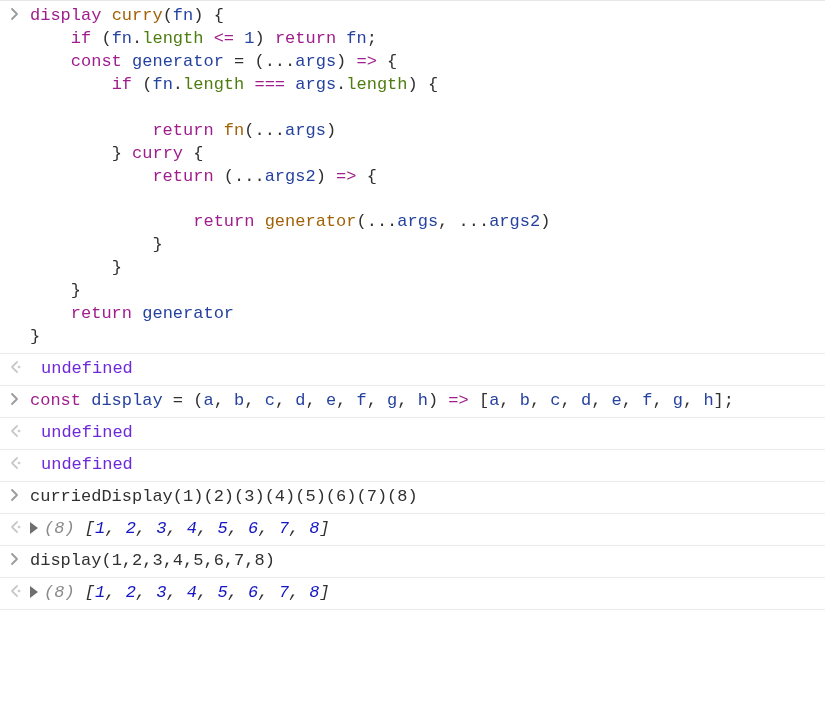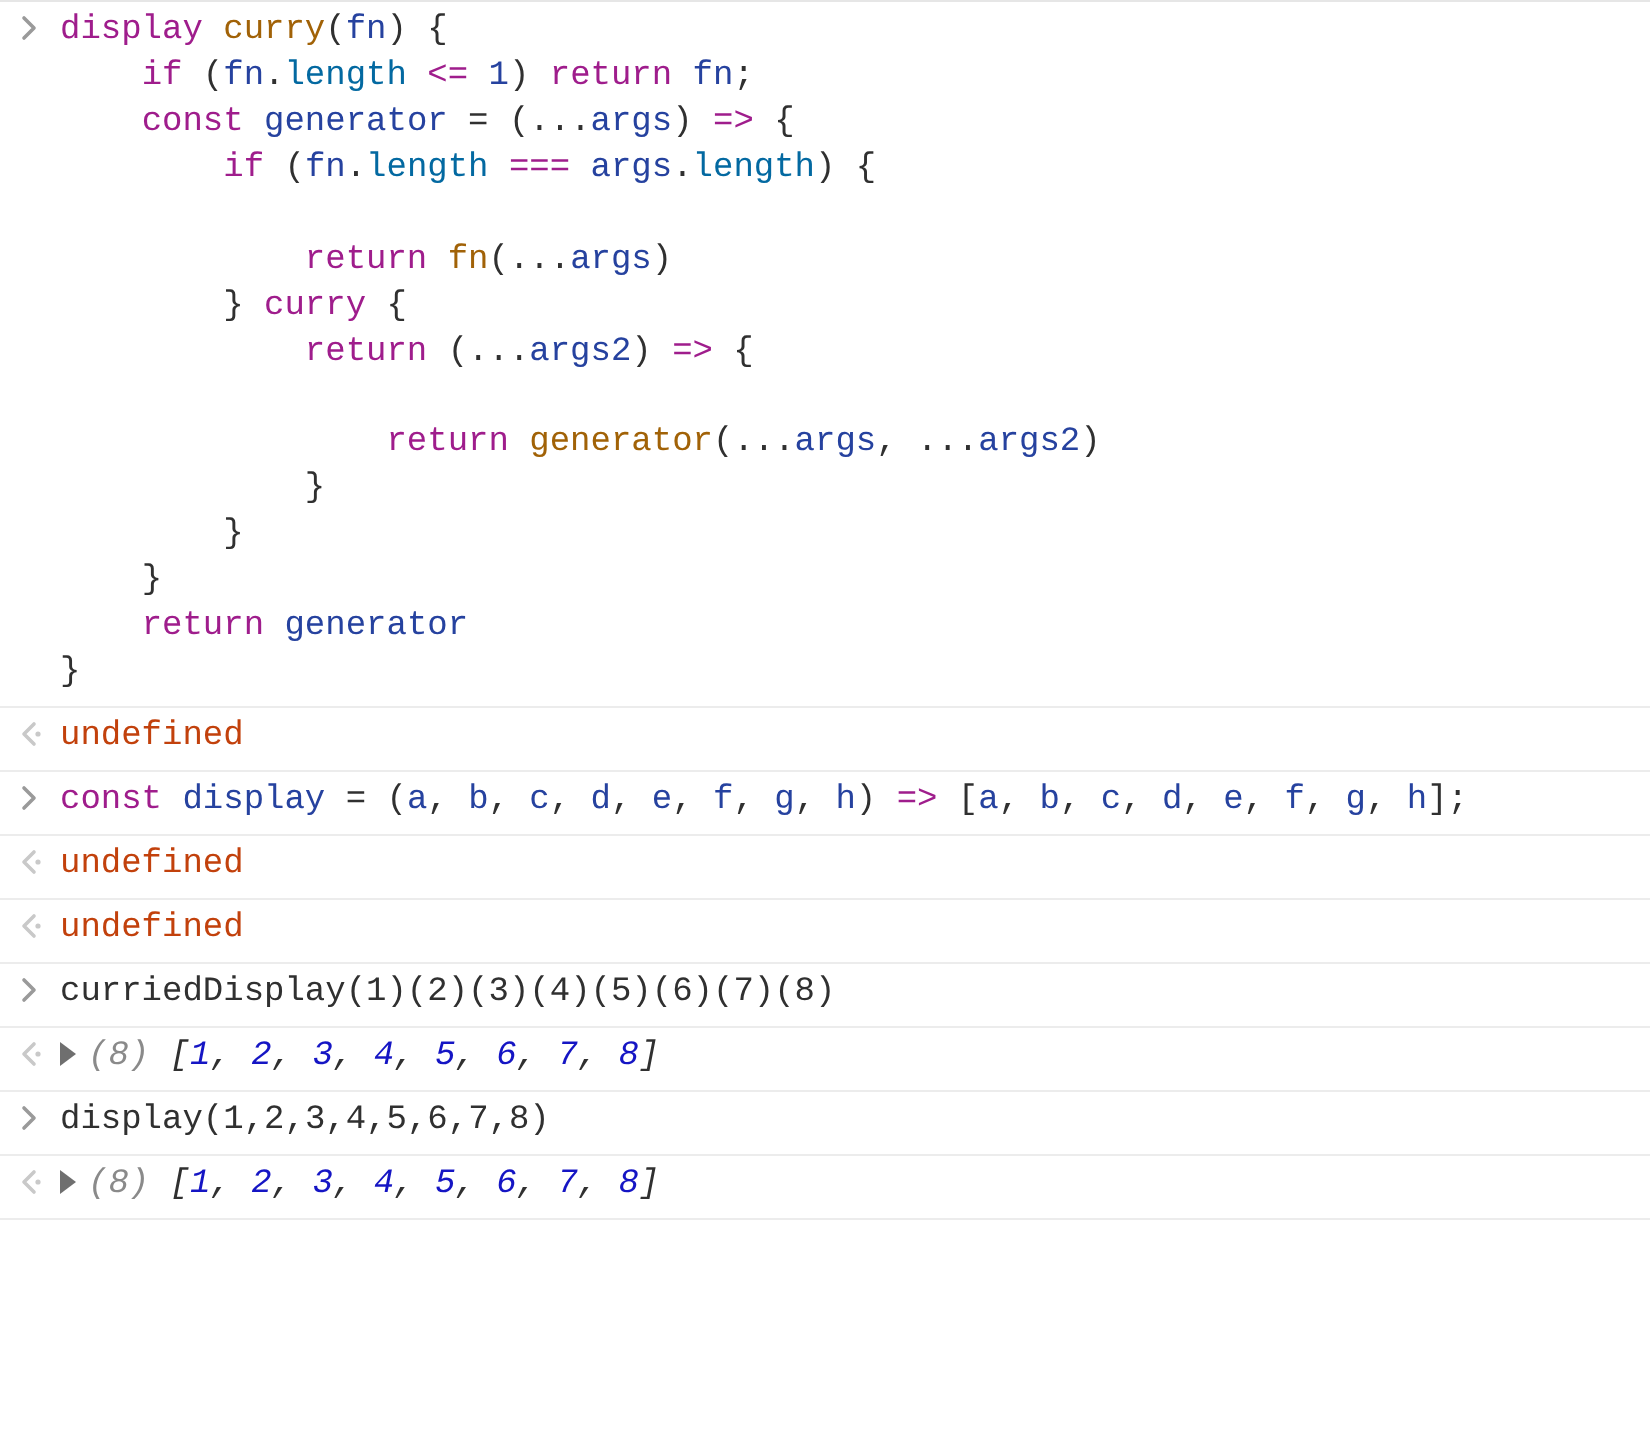--- a/index.html
+++ b/index.html
@@ -29,40 +29,40 @@
     justify-content: center;
     padding-top: 2px;
     user-select: none;
   }
   .content {
     flex: 1 1 auto;
     white-space: pre-wrap;
     word-break: break-word;
     padding-left: 4px;
   }
-  .undef { color: #c2410c; }
+  .undef { color: #6d28d9; margin-left: 11px; }
   .tri {
     display: inline-block;
     width: 0; height: 0;
     border-top: 6px solid transparent;
     border-bottom: 6px solid transparent;
     border-left: 8px solid #6f6f6f;
     margin-right: 6px;
     vertical-align: -1px;
   }
   .arrlen { color: #8a8a8a; font-style: italic; }
   .arrbrk { color: #303030; font-style: italic; }
   .arrnum { color: #1515c4; font-style: italic; }
   .arrsep { color: #303030; font-style: italic; }
 
   
   .kw   { color: #9f1d8c; }   
   .fn   { color: #a16207; }   
   .id   { color: #26429f; }   
-  .prop { color: #0369a1; }   
+  .prop { color: #4d7c0f; }   
   .punc { color: #303030; }   
   .op   { color: #9f1d8c; }   
   .num  { color: #26429f; }   
 
   .plain { color: #303030; }
 </style>
 </head>
 <body>
 
 <div class="console" id="console-root">

